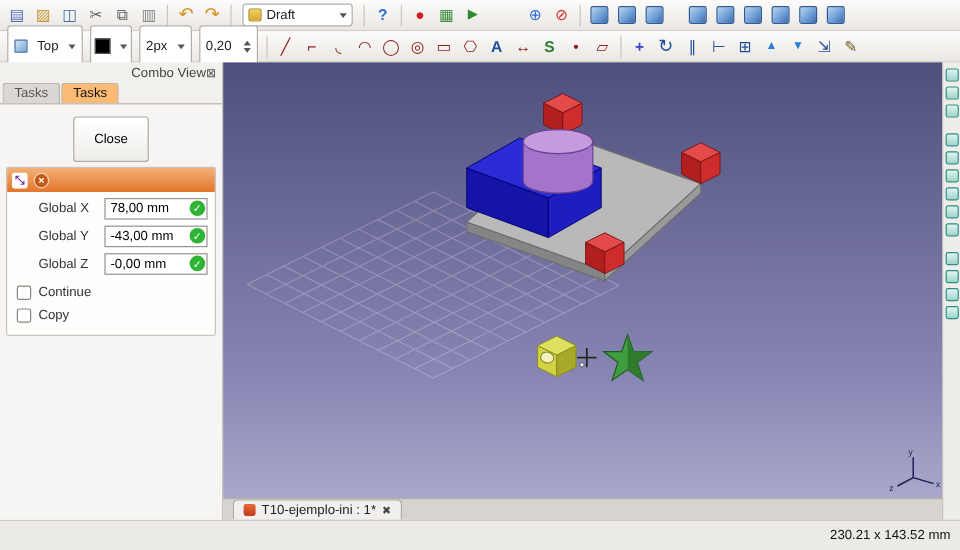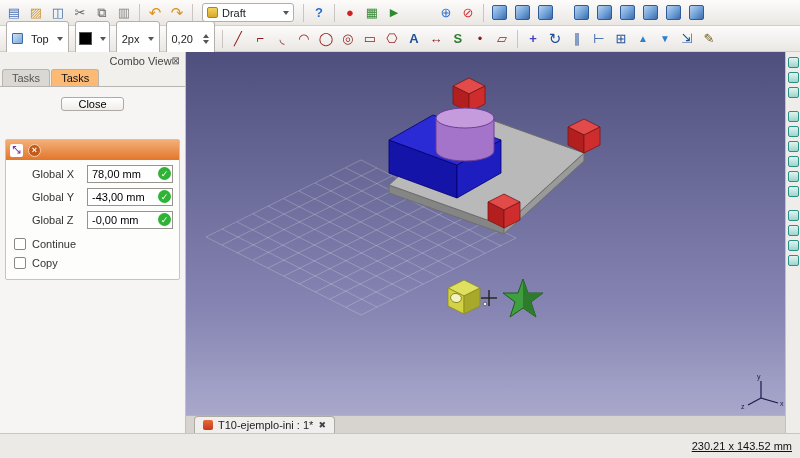--- a/index.html
+++ b/index.html
@@ -37,21 +37,21 @@
   
   .main { display:flex; height:381px; }
   
   .combo-view { width:186px; background:#f2f0ed; border-right:1px solid #c5c2bd; display:flex; flex-direction:column; flex:0 0 auto; }
   .cv-header { height:17px; display:flex; justify-content:flex-end; align-items:center; padding:0 5px; font-size:11px; color:#444; }
   .cv-hicons { display:flex; gap:3px; font-size:10px; color:#555; }
   .cv-tabs { display:flex; padding-left:2px; }
   .cv-tab { padding:2px 9px 2px 9px; font-size:11px; border:1px solid #b8b5b0; border-bottom:none; border-radius:3px 3px 0 0; background:#dbd8d3; color:#555; margin-right:1px; }
   .cv-tab.active { background:#fdba74; color:#111; }
   .cv-body { flex:1; background:#f7f5f3; border-top:1px solid #b8b5b0; padding-top:8px; }
-  .close-btn { display:block; margin:2px auto 28px auto; padding:0 16px; background:linear-gradient(#ffffff,#efede9); border:1px solid #aeaba6; border-radius:3px; font-size:11px; font-family:inherit; }
+  .close-btn { display:block; margin:2px auto 4px auto; padding:12px 16px; background:linear-gradient(#ffffff,#efede9); border:1px solid #aeaba6; border-radius:3px; font-size:11px; font-family:inherit; }
   .task-panel { margin:0 5px; border:1px solid #c7c4bf; background:#fdfdfc; border-radius:2px; }
   .task-header { height:20px; display:flex; align-items:center; gap:5px; padding:0 4px; background:linear-gradient(#f3b078,#e2762b); color:#fff; font-weight:bold; font-size:11px; }
   .move-ico { width:13px; height:13px; background:#fff; border-radius:2px; color:#7030a0; font-size:10px; display:flex; align-items:center; justify-content:center; font-weight:bold; }
   .task-title { flex:1; }
   .task-close { width:13px; height:13px; border-radius:50%; background:#c25a18; border:1px solid #f6d2b4; color:#fff; font-size:9px; display:flex; align-items:center; justify-content:center; line-height:1; }
   .task-row { display:flex; align-items:center; gap:5px; padding:5px 6px 0 6px;margin-left:20px; }
   .task-label { width:50px; font-size:11px; color:#333; flex:0 0 auto; }
   .inwrap { flex:1; position:relative; }
   .inwrap input { width:100%; height:18px; border:1px solid #97948f; font-size:11px; padding:1px 18px 1px 4px; background:#fff; font-family:inherit; }
   .check-badge { position:absolute; right:2px; top:2px; width:13px; height:13px; border-radius:50%; background:#2eb335; color:#fff; font-size:9px; display:flex; align-items:center; justify-content:center; }
@@ -64,21 +64,21 @@
   .scene svg { position:absolute; inset:0; width:100%; height:100%; }
   .tabstrip { height:18px; background:#d7d4d0; border-top:1px solid #b6b3ae; display:flex; align-items:flex-end; padding-left:8px; }
   .doc-tab { display:flex; align-items:center; gap:5px; background:#f1efed; border:1px solid #aeaba6; border-bottom:none; border-radius:4px 4px 0 0; padding:0 8px; font-size:11px; height:17px; }
   .doc-ico { width:10px; height:10px; background:linear-gradient(#e66a3c,#c23a18); border-radius:2px; }
   .doc-close { font-size:9px; color:#444; }
   
   .right-toolbar { width:15px; background:#efedea; border-left:1px solid #c5c2bd; display:flex; flex-direction:column; align-items:center; padding-top:5px; gap:4px; flex:0 0 auto; }
   .rico { width:11px; height:11px; border:1px solid #2a8f85; background:linear-gradient(#e2f4f1,#9fd4cb); border-radius:2px; flex:0 0 auto; }
   .rgap { height:5px; flex:0 0 auto; }
   
-  .statusbar { height:25px; background:#eceae7; border-top:1px solid #c9c6c1; display:flex; align-items:center; justify-content:flex-end; padding:0 8px; font-size:11px; color:#111;text-decoration:underline; }
+  .statusbar { height:25px; background:#eceae7; border-top:1px solid #c9c6c1; display:flex; align-items:center; justify-content:flex-end; padding:0 8px; font-size:11px; color:#111; }
 </style>
 </head>
 <body>
 
 <div class="tbar">
   <span class="ico" style="color:#4a6fb5">▤</span>
   <span class="ico" style="color:#c8963a">▨</span>
   <span class="ico" style="color:#3f6fa8">◫</span>
   <span class="ico" style="color:#666">✂</span>
   <span class="ico" style="color:#666">⧉</span>

